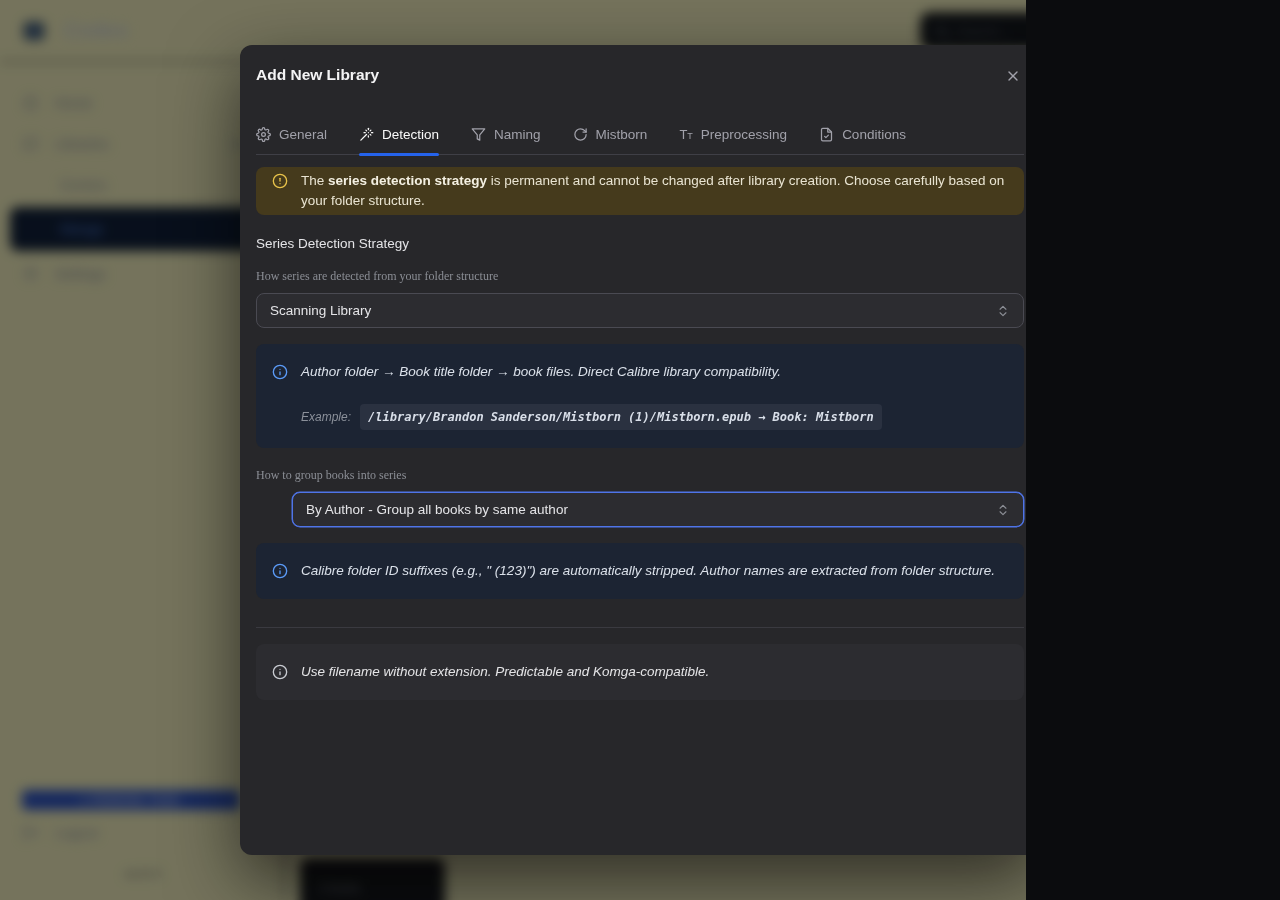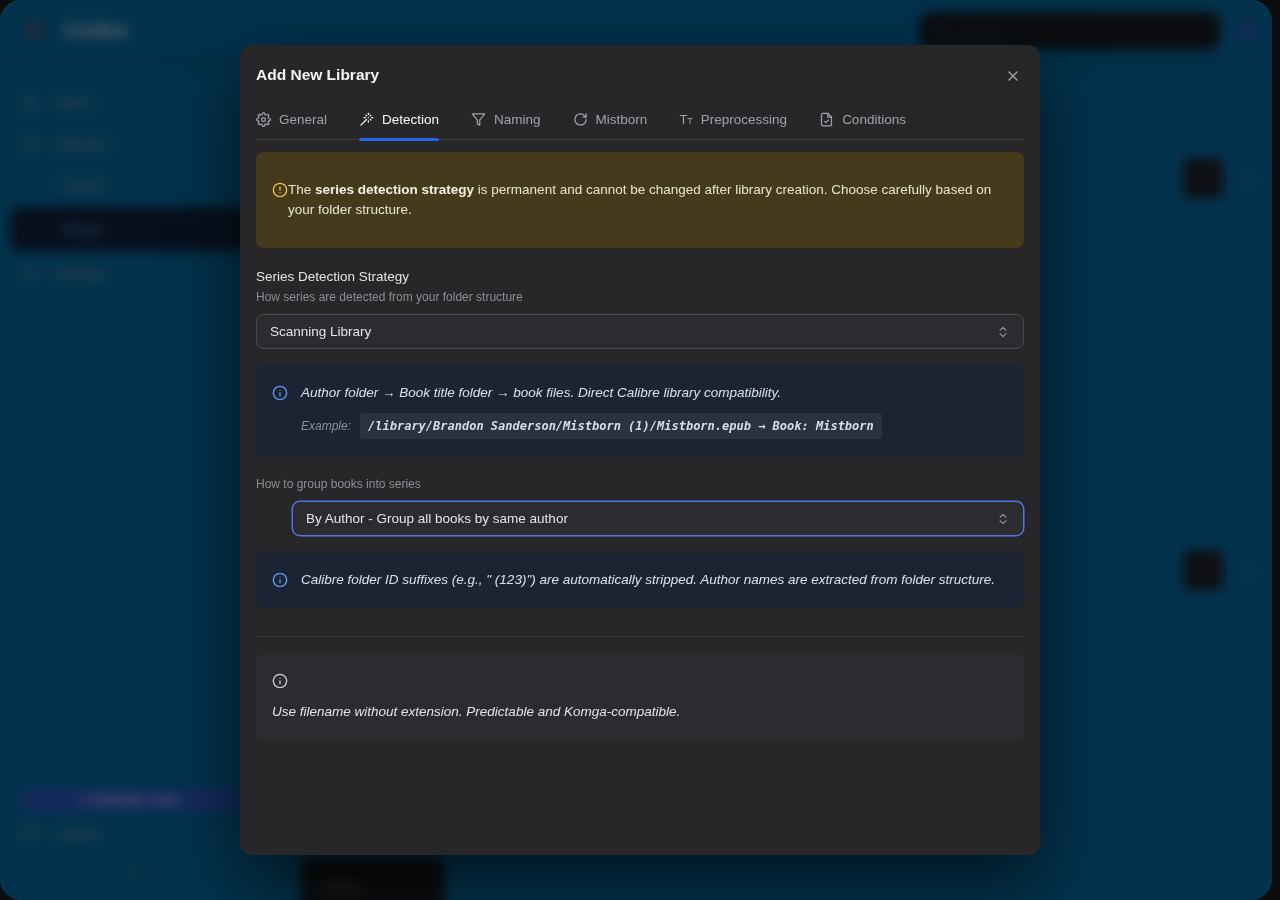--- a/index.html
+++ b/index.html
@@ -1,17 +1,17 @@
 <!DOCTYPE html>
 <html><head>
 <meta charset="utf-8">
 <style>
   * { margin:0; padding:0; box-sizing:border-box; }
   html,body { width:1280px; height:900px; background:#0b0c0e; font-family:"Liberation Sans",sans-serif; }
-  .screen { position:relative; width:1272px; height:900px; overflow:hidden; background:#0369a1;border-radius:21px; }
+  .screen { position:relative; width:1026px; height:900px; overflow:hidden; background:#fef9c3; }
 
   
   .bg-wrap { position:absolute; inset:0; filter:blur(6px); }
   .topbar { position:absolute; top:0; left:0; right:0; height:62px; border-bottom:1px solid #1d1f24; }
   .hamburger { position:absolute; left:24px; top:22px; width:20px; height:18px; border-radius:4px;
                display:flex; flex-direction:column; justify-content:center; gap:3px; background:#27405f; padding:3px 3px; }
   .hamburger i { display:block; height:2px; background:#7fa3cf; border-radius:1px; }
   .app-title { position:absolute; left:64px; top:18px; font-size:21px; font-weight:700; color:#d8dbe0; }
   .searchbox { position:absolute; left:920px; top:12px; width:300px; height:38px; background:#131519; border:1px solid #24262c;
                border-radius:10px; display:flex; align-items:center; gap:10px; padding:0 14px; color:#5b5f67; font-size:13px; }
@@ -40,48 +40,48 @@
   .overlay { position:absolute; inset:0; background:rgba(4,5,8,0.55); }
 
   
   .modal { position:absolute; left:240px; top:45px; width:800px; height:810px; background:#27272a; border-radius:12px;
            box-shadow:0 25px 70px rgba(0,0,0,.6); padding:20px 16px 0 16px; overflow:hidden; color:#e4e4e7; }
   .modal-title { font-size:15.5px; font-weight:600; color:#f4f4f5; line-height:20px; }
   .close-btn { position:absolute; right:14px; top:18px; width:26px; height:26px; display:flex; align-items:center; justify-content:center;
                color:#a1a1aa; cursor:pointer; border-radius:6px; }
   .close-btn svg { width:16px; height:16px; }
 
-  .tabs { display:flex; gap:32px; margin-top:24px; border-bottom:1px solid #3f3f46; height:31px; }
+  .tabs { display:flex; gap:32px; margin-top:39px; border-bottom:1px solid #3f3f46; height:31px; }
   .tab { display:flex; align-items:center; gap:8px; font-size:13.5px; color:#a1a1aa; position:relative; cursor:pointer; padding-bottom:10px; }
   .tab svg { width:15px; height:15px; }
   .tab.active { color:#fafafa; }
   .tab.active::after { content:""; position:absolute; left:0; right:0; bottom:-2px; height:3px; background:#2563eb; border-radius:2px; }
   .type-icon { display:flex; align-items:baseline; font-weight:500; }
   .type-icon .t-big { font-size:13px; }
   .type-icon .t-small { font-size:9px; }
 
-  .warning { margin-top:12px; background:#453a1c; border-radius:8px; padding:28px 16px; display:flex; }
+  .warning { margin-top:12px; background:#453a1c; border-radius:8px; padding:4px 16px; display:flex; gap:13px; }
   .warning svg { width:16px; height:16px; color:#e7c24a; flex:none; margin-top:2px; }
   .warning-text { font-size:13.5px; line-height:20px; color:#e9e4d2; }
   .warning-text b { font-weight:700; color:#f4f0e2; }
 
   .field { margin-top:20px; }
   .field-label { font-size:13.5px; color:#e4e4e7; line-height:17px; }
-  .field-hint { font-size:12px; color:#8b8e95; margin-top:5px; line-height:15px; }
+  .field-hint { font-size:12px; color:#8b8e95; margin-top:17px; line-height:15px;font-family:Liberation Serif, serif; }
   .select { margin-top:9px; height:35px; background:#2c2c30; border:1px solid #4a4a52; border-radius:8px; display:flex; align-items:center;
             justify-content:space-between; padding:0 13px; font-size:13.5px; color:#e4e4e7; cursor:pointer; }
   .select.focused { border:1px solid #4f74e8; box-shadow:0 0 0 0.5px #4f74e8;margin-left:36px; }
   .select svg { width:14px; height:14px; color:#8b8e95; }
 
   .infobox { margin-top:16px; background:#1c2433; border-radius:8px; padding:18px 16px; display:flex; gap:13px;
              font-size:13.5px; color:#dbe1ea; line-height:20px;font-style:italic; }
   .infobox svg { width:16px; height:16px; color:#5b9bf8; flex:none; margin-top:2px; }
-  .infobox.gray { background:#2c2c30; color:#e4e4e6;flex-direction:column; }
+  .infobox.gray { background:#2c2c30; color:#e4e4e6; }
   .infobox.gray svg { color:#c9ccd2; }
-  .example-row { margin-top:10px; display:flex; align-items:center; gap:9px; }
+  .example-row { margin-top:22px; display:flex; align-items:center; gap:9px; }
   .example-label { color:#8b909a; font-size:12px; }
   .code-chip { background:#2a3140; border-radius:4px; padding:3px 8px; font-family:"DejaVu Sans Mono",monospace;
                font-size:12px; font-weight:600; color:#d9dfe9; white-space:nowrap;text-align:right; }
 
   .divider { margin-top:28px; border-top:1px solid #3a3a40; }
   .field.after-divider { margin-top:30px; }
 </style>
 </head>
 <body>
 

